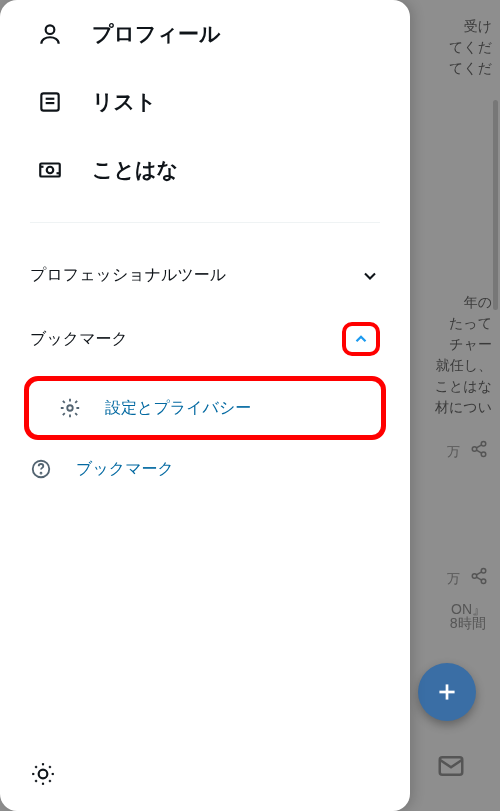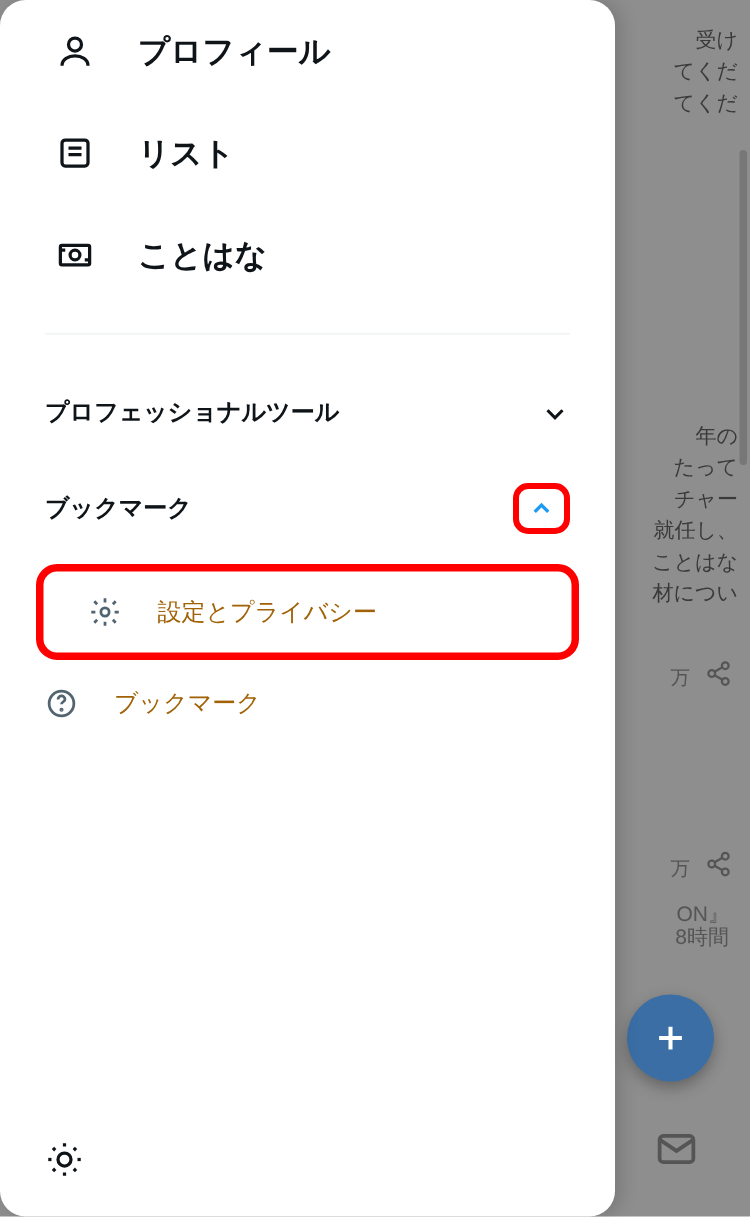--- a/index.html
+++ b/index.html
@@ -71,21 +71,21 @@
       height: 1px;
       background: #eff3f4;
       margin: 18px 30px 24px;
     }
     .section-header {
       display: flex;
       align-items: center;
       justify-content: space-between;
       padding: 18px 30px;
       font-size: 16px;
-      font-weight: 700;
+      font-weight: 400;
       color: #0f1419;
     }
     .chevron {
       width: 20px;
       height: 20px;
     }
     .chevron svg {
       width: 100%;
       height: 100%;
       stroke: #0f1419;
@@ -120,21 +120,21 @@
     .sub-icon svg {
       width: 100%;
       height: 100%;
       stroke: #536471;
       stroke-width: 2;
       fill: none;
     }
     .sub-label {
       font-size: 16px;
       font-weight: 400;
-      color: #a16207;
+      color: #0369a1;
     }
     .hl-settings-box {
       margin: 2px 24px;
       border: 5px solid #ff0000;
       border-radius: 14px;
     }
     .drawer-bottom {
       position: absolute;
       bottom: 20px;
       left: 30px;
@@ -194,21 +194,21 @@
       text-align: right;
     }
   </style>
 </head>
 <body>
 
 <div class="background-feed">
   <div class="bg-text truncated-text" style="top:16px;">受け
 てくだ
 てくだ</div>
-  <div class="bg-text truncated-text" style="top:280px;">年の
+  <div class="bg-text truncated-text" style="top:292px;">年の
 たって
 チャー
 就任し、
 ことはな
 材につい</div>
   <div class="bg-text" style="top:443px; right:40px; font-size:13px;">万</div>
   <div class="bg-icon" style="top:440px; right:12px;">
     <svg viewBox="0 0 24 24" width="18" height="18" fill="none" stroke="#555" stroke-width="2">
         <circle cx="18" cy="5" r="3"></circle>
         <circle cx="6" cy="12" r="3"></circle>
@@ -220,21 +220,21 @@
   <div class="bg-text" style="top:570px; right:40px; font-size:13px;">万</div>
   <div class="bg-icon" style="top:567px; right:12px;">
     <svg viewBox="0 0 24 24" width="18" height="18" fill="none" stroke="#555" stroke-width="2">
         <circle cx="18" cy="5" r="3"></circle>
         <circle cx="6" cy="12" r="3"></circle>
         <circle cx="18" cy="19" r="3"></circle>
         <line x1="8.5" y1="10.5" x2="15.5" y2="6.5"></line>
         <line x1="8.5" y1="13.5" x2="15.5" y2="17.5"></line>
       </svg>
   </div>
-  <div class="bg-text" style="top:615px; right:14px; font-size:14px;">8時間</div>
+  <div class="bg-text" style="top:615px; right:14px; font-size:14px;font-family:Liberation Mono, monospace;">8時間</div>
   <div class="bg-text" style="top:600px; right:14px; font-size:14px;">ON』</div>
   <div class="scrollbar"></div>
   <div class="fab">
     <svg viewBox="0 0 24 24">
         <line x1="12" y1="5" x2="12" y2="19"></line>
         <line x1="5" y1="12" x2="19" y2="12"></line>
       </svg>
   </div>
   <div class="mail-icon">
     <svg viewBox="0 0 24 24">

